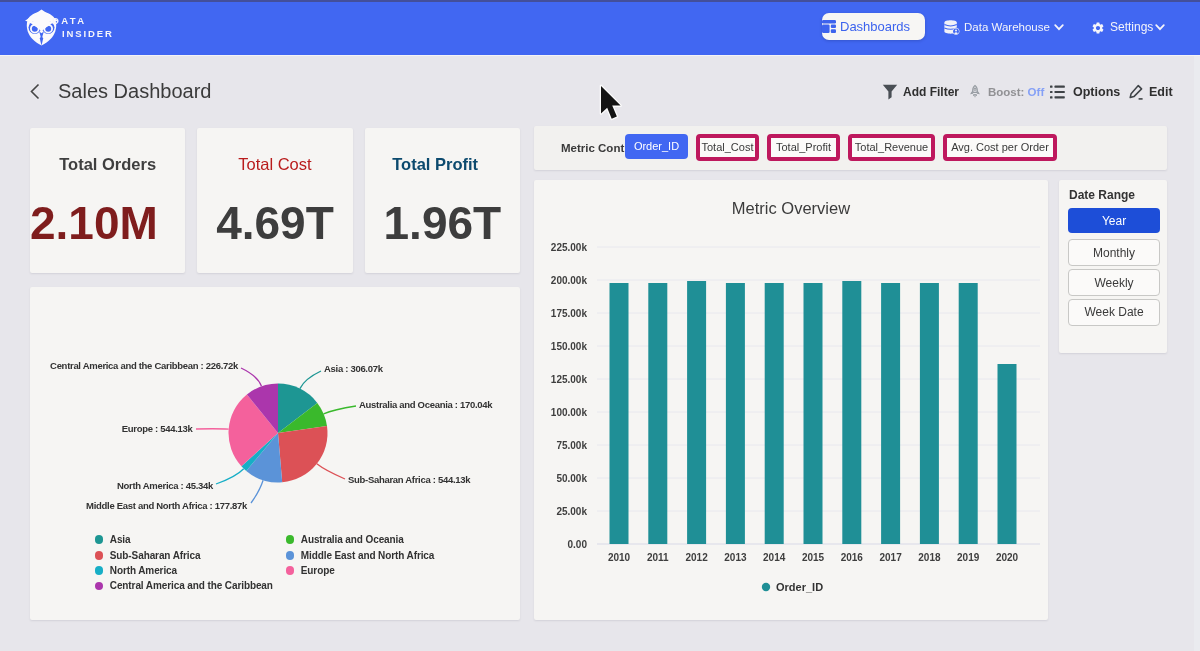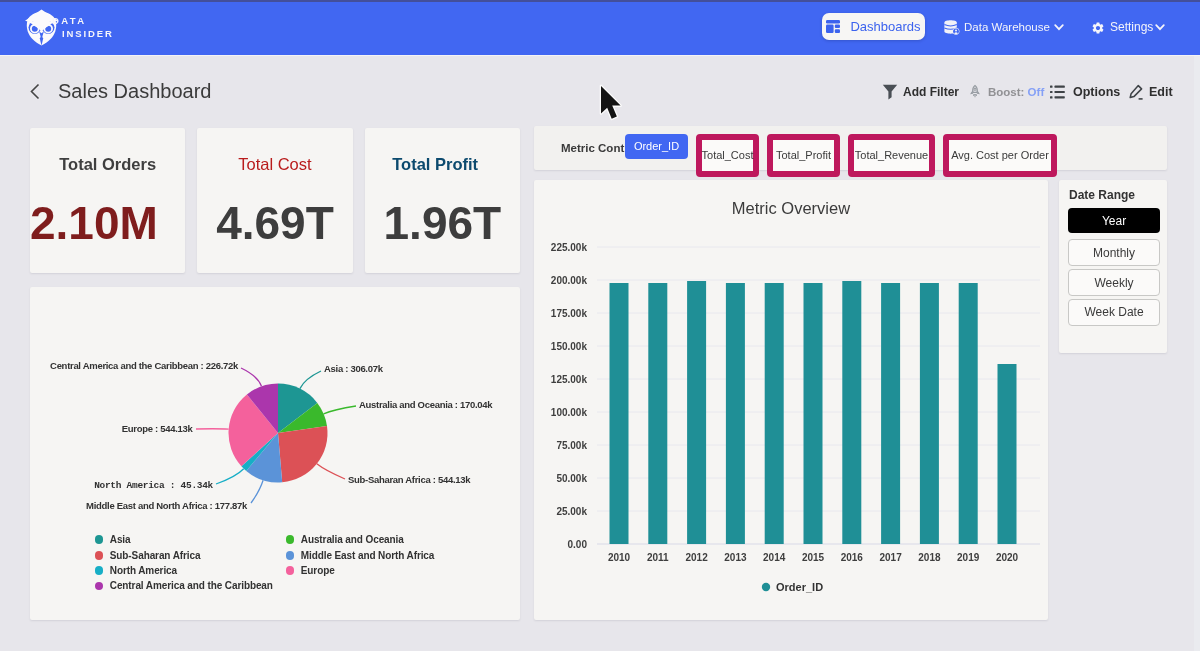--- a/index.html
+++ b/index.html
@@ -1,21 +1,21 @@
 <!DOCTYPE html>
 <html><head>
 <meta charset="utf-8">
 <style>
   * { margin:0; padding:0; box-sizing:border-box; }
   html,body { width:1200px; height:651px; overflow:hidden; }
   body { font-family:"Liberation Sans", sans-serif; background:#E7E6EB; position:relative; }
   .abs { position:absolute; }
   .card { position:absolute; background:#F6F5F3; border-radius:2px; box-shadow:0 1px 2px rgba(40,40,60,0.10); }
   .vc { display:flex; align-items:center; }
-  .mbtn { top:133.5px; height:43px; background:#FBFAF9; border:6px solid #be185d; border-radius:4px; justify-content:center; color:#3A3A3A; font-size:11px; }
+  .mbtn { top:133.5px; height:27px; background:#FBFAF9; border:4px solid #be185d; border-radius:4px; justify-content:center; color:#3A3A3A; font-size:11px; }
   .plab { font-size:9.5px; letter-spacing:-0.3px; font-weight:700; color:#323232; white-space:nowrap; line-height:11px; }
   .leg { display:flex; align-items:center; gap:6.6px; font-size:10px; letter-spacing:-0.1px; font-weight:700; color:#323232; white-space:nowrap; }
   .leg i { width:8.4px; height:8.4px; border-radius:50%; flex:0 0 auto; }
   .dbtn { left:9px; width:92px; height:27px; background:#FBFAF9; border:1px solid #C8C8C6; border-radius:4px; justify-content:center; color:#3A3A3A; font-size:12px; }
 </style>
 </head>
 <body>
 
 <div class="abs" style="left:0;top:0;width:1200px;height:55px;background:#4167F2;border-top:2px solid #434F9B;"></div>
 <div class="abs" style="left:0;top:55px;width:1200px;height:1px;background:#f4f3f6;"></div>
@@ -30,21 +30,21 @@
   <circle cx="9.8" cy="19.7" r="3.9" fill="none" stroke="#FBFAFC" stroke-width="1.8"></circle>
   <circle cx="23.2" cy="19.7" r="3.9" fill="none" stroke="#FBFAFC" stroke-width="1.8"></circle>
   <circle cx="9.8" cy="19.9" r="2.2" fill="#4167F2"></circle>
   <circle cx="23.2" cy="19.9" r="2.2" fill="#4167F2"></circle>
   <path d="M14.2 22.5 L16.5 30.5 L18.8 22.5 L16.5 24.2 Z" fill="#4167F2"></path>
   <path d="M16.5 36.4 L14.8 29.6 L16.5 26.6 L18.2 29.6 Z" fill="#4167F2"></path>
 </svg>
 <div class="abs" style="left:52px;top:15px;color:#F5F5FA;font-size:9.5px;font-weight:700;letter-spacing:2.4px;">DATA</div>
 <div class="abs" style="left:62px;top:28px;color:#F5F5FA;font-size:9.5px;font-weight:700;letter-spacing:1.9px;">INSIDER</div>
 
-<div class="abs vc" style="left:822px;top:12.5px;width:103px;height:27.5px;background:#F7F6F4;border-radius:7px;justify-content:center;gap:10px;box-shadow:0 1px 3px rgba(20,30,90,0.25);">
+<div class="abs vc" style="left:822px;top:12.5px;width:103px;height:27.5px;background:#F7F6F4;border-radius:7px;gap:4px;box-shadow:0 1px 3px rgba(20,30,90,0.25);">
   <svg width="14" height="13" viewBox="0 0 14 13">
     <rect x="0" y="0" width="14" height="3.4" rx="1.2" fill="#3C63EE"></rect>
     <rect x="0" y="4.6" width="7.6" height="8.4" rx="1.2" fill="#3C63EE"></rect>
     <rect x="8.8" y="4.6" width="5.2" height="3.5" rx="1.1" fill="#3C63EE"></rect>
     <rect x="8.8" y="9.3" width="5.2" height="3.7" rx="1.1" fill="#3C63EE"></rect>
   </svg>
   <span style="color:#3C63EE;font-size:13px;font-weight:500;">Dashboards</span>
 </div>
 
 <svg class="abs" style="left:944px;top:19.5px;" width="16" height="15" viewBox="0 0 16 15">
@@ -133,21 +133,21 @@
     <path d="M213.7,181.7 Q206.1,189.7 186,197" stroke="#17AEC6"></path>
     <path d="M198.6,142.2 Q187.7,141.4 166,142" stroke="#F4619C"></path>
     <path d="M231.5,99.3 Q227.8,89.0 211,81" stroke="#AB36AC"></path>
   </g>
 </svg>
 <div class="abs plab" style="right:282px;top:72.5px;">Central America and the Caribbean : 226.72k</div>
 <div class="abs plab" style="left:294px;top:75.5px;">Asia : 306.07k</div>
 <div class="abs plab" style="left:329px;top:112px;">Australia and Oceania : 170.04k</div>
 <div class="abs plab" style="right:327.5px;top:136px;">Europe : 544.13k</div>
 <div class="abs plab" style="left:318px;top:187px;">Sub-Saharan Africa : 544.13k</div>
-<div class="abs plab" style="right:307px;top:193px;font-family:Liberation Mono, monospace;">North America : 45.34k</div>
+<div class="abs plab" style="right:307px;top:193px;">North America : 45.34k</div>
 <div class="abs plab" style="right:273px;top:213px;">Middle East and North Africa : 177.87k</div>
 <div class="abs leg" style="left:64.8px;top:247px;"><i style="background:#1D9693;"></i>Asia</div>
 <div class="abs leg" style="left:64.8px;top:263px;"><i style="background:#DC5156;"></i>Sub-Saharan Africa</div>
 <div class="abs leg" style="left:64.8px;top:278px;"><i style="background:#17AEC6;"></i>North America</div>
 <div class="abs leg" style="left:64.8px;top:293.3px;"><i style="background:#AB36AC;"></i>Central America and the Caribbean</div>
 <div class="abs leg" style="left:255.8px;top:247px;"><i style="background:#3AB92C;"></i>Australia and Oceania</div>
 <div class="abs leg" style="left:255.8px;top:263px;"><i style="background:#5B93D8;"></i>Middle East and North Africa</div>
 <div class="abs leg" style="left:255.8px;top:278px;"><i style="background:#F4619C;"></i>Europe</div>
 </div>
 
@@ -213,21 +213,21 @@
     <text x="434.2" y="380.5">2019</text>
     <text x="473" y="380.5">2020</text>
   </g>
   <circle cx="232" cy="407" r="4.2" fill="#1F8F96"></circle>
   <text x="242" y="410.5" font-family="Liberation Sans, sans-serif" font-size="11" font-weight="700" fill="#333">Order_ID</text>
 </svg>
 
 <div class="card" style="left:1059px;top:180px;width:108px;height:172.5px;"></div>
 <div class="abs" style="left:1059px;top:180px;width:108px;height:172.5px;">
 <div class="abs" style="left:10px;top:8px;color:#333;font-size:12px;font-weight:600;">Date Range</div>
-<div class="abs vc" style="left:9px;top:28px;width:92px;height:25px;background:#000000;border-radius:4px;justify-content:center;color:#fff;font-size:12px;">Year</div>
+<div class="abs vc" style="left:9px;top:28px;width:92px;height:25px;background:#1d4ed8;border-radius:4px;justify-content:center;color:#fff;font-size:12px;">Year</div>
 <div class="abs vc dbtn" style="top:59px;">Monthly</div>
 <div class="abs vc dbtn" style="top:89px;">Weekly</div>
 <div class="abs vc dbtn" style="top:118.5px;">Week Date</div>
 </div>
 
 <div class="abs" style="left:1194px;top:56px;width:6px;height:595px;background:#EAEBEF;"></div>
 
 <svg class="abs" style="left:598px;top:83px;z-index:50;" width="26" height="42" viewBox="0 0 26 42">
   <path d="M3 3 L3 30.5 L9.2 24.7 L13.7 35.8 L18.9 33.6 L14.2 22.6 L22.6 22.6 Z" fill="#141414" stroke="#FCFCFC" stroke-width="2.6" stroke-linejoin="round" paint-order="stroke"></path>
 </svg>

